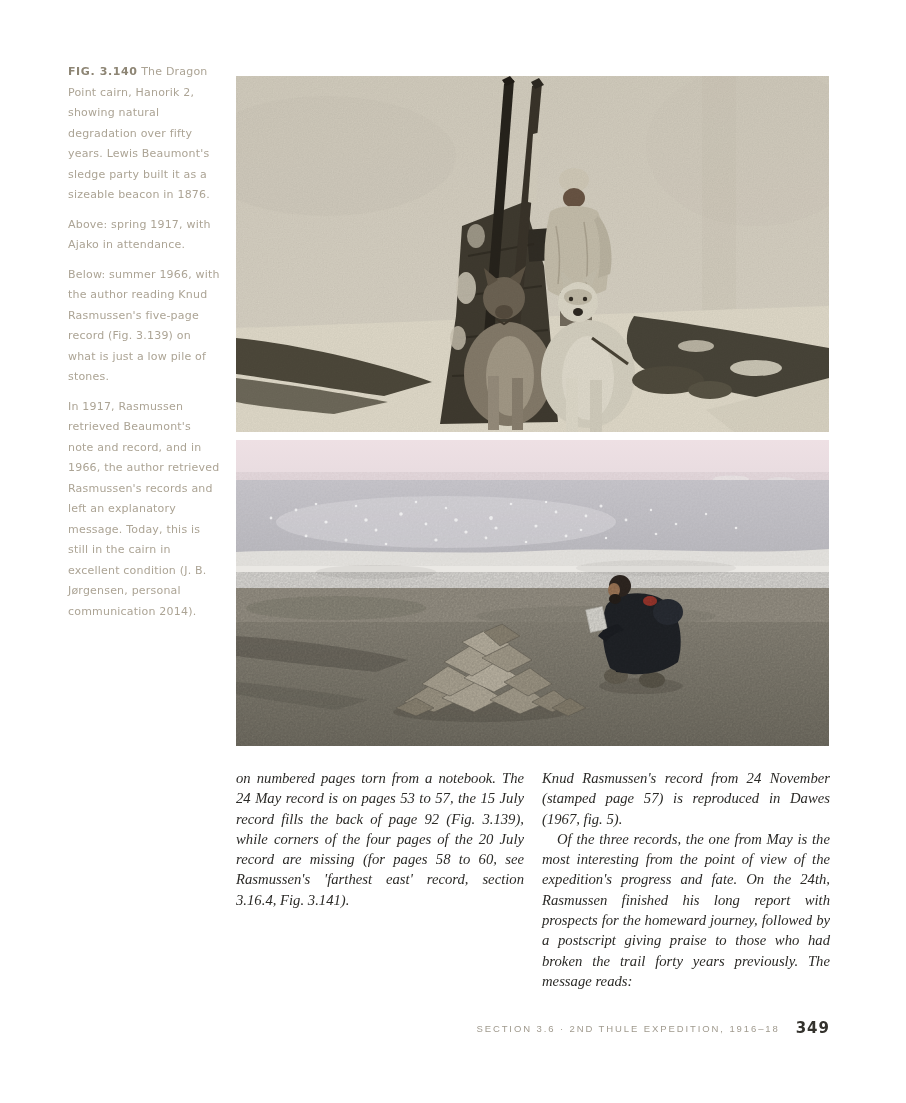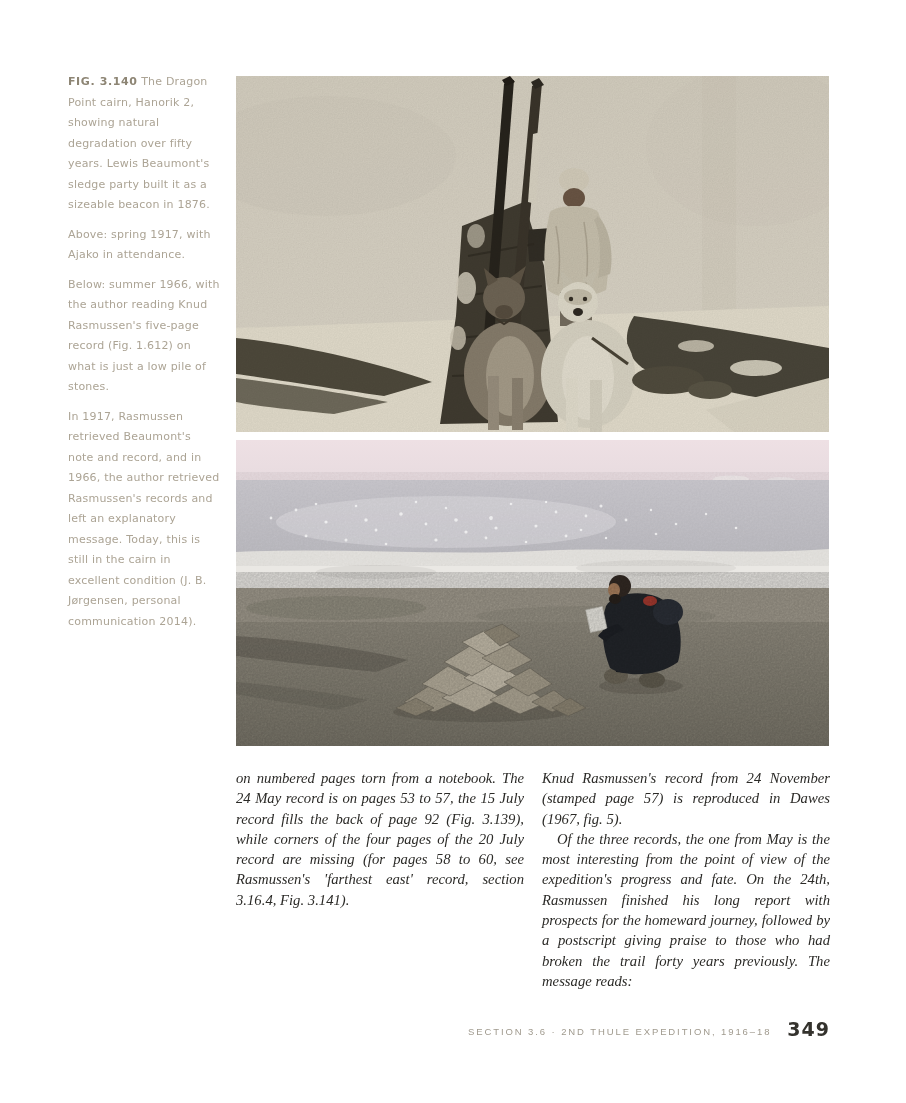--- a/index.html
+++ b/index.html
@@ -10,21 +10,21 @@
     height: 1103px;
     background: #ffffff;
     font-family: "Liberation Serif", serif;
     overflow: hidden;
   }
 
   
   .caption {
     position: absolute;
     left: 68px;
-    top: 72px;
+    top: 62px;
     width: 152px;
     font-family: "DejaVu Sans", sans-serif;
     font-size: 11px;
     line-height: 20.5px;
     letter-spacing: 0.2px;
     color: #aca495;
     filter: blur(0.5px);
   }
   .caption p { margin-bottom: 9px; }
   .fig-label {
@@ -79,37 +79,37 @@
   .runfoot .sect {
     font-family: "Liberation Sans", sans-serif;
     font-size: 9.5px;
     letter-spacing: 1.9px;
     color: #a09a8e;
     filter: blur(0.45px);
   }
   .runfoot .pgnum {
     font-family: "DejaVu Sans", sans-serif;
     font-weight: 700;
-    font-size: 19px;
+    font-size: 15px;
     letter-spacing: 1px;
     color: #34322d;
     margin-left: 12px;
     vertical-align: -1px;
   }
 </style>
 </head>
 <body>
 
 <div class="page">
 
   <aside class="caption">
     <p><span class="fig-label">FIG. 3.140</span>
       <span>The Dragon Point cairn, Hanorik 2, showing natural degradation over fifty years. Lewis Beaumont's sledge party built it as a sizeable beacon in 1876.</span></p>
     <p>Above: spring 1917, with Ajako in attendance.</p>
-    <p>Below: summer 1966, with the author reading Knud Rasmussen's five-page record (Fig. 1.612) on what is just a low pile of stones.</p>
+    <p>Below: summer 1966, with the author reading Knud Rasmussen's five-page record (Fig. 3.139) on what is just a low pile of stones.</p>
     <p>In 1917, Rasmussen retrieved Beaumont's note and record, and in 1966, the author retrieved Rasmussen's records and left an explanatory message. Today, this is still in the cairn in excellent condition (J. B. Jørgensen, personal communication 2014).</p>
   </aside>
 
   <figure class="photo photo-top" aria-label="Sepia photograph, 1917: a man in a light parka and cap standing beside a cairn built of sledge parts with two upright skis, two sledge dogs sitting in front on snow-covered rocky ground">
     <svg viewBox="0 0 593 356" preserveAspectRatio="none">
       <defs>
         <linearGradient id="skyA" x1="0" y1="0" x2="0" y2="1">
           <stop offset="0" stop-color="#d6d0c1"></stop>
           <stop offset="0.7" stop-color="#dad4c6"></stop>
           <stop offset="1" stop-color="#ded8ca"></stop>

